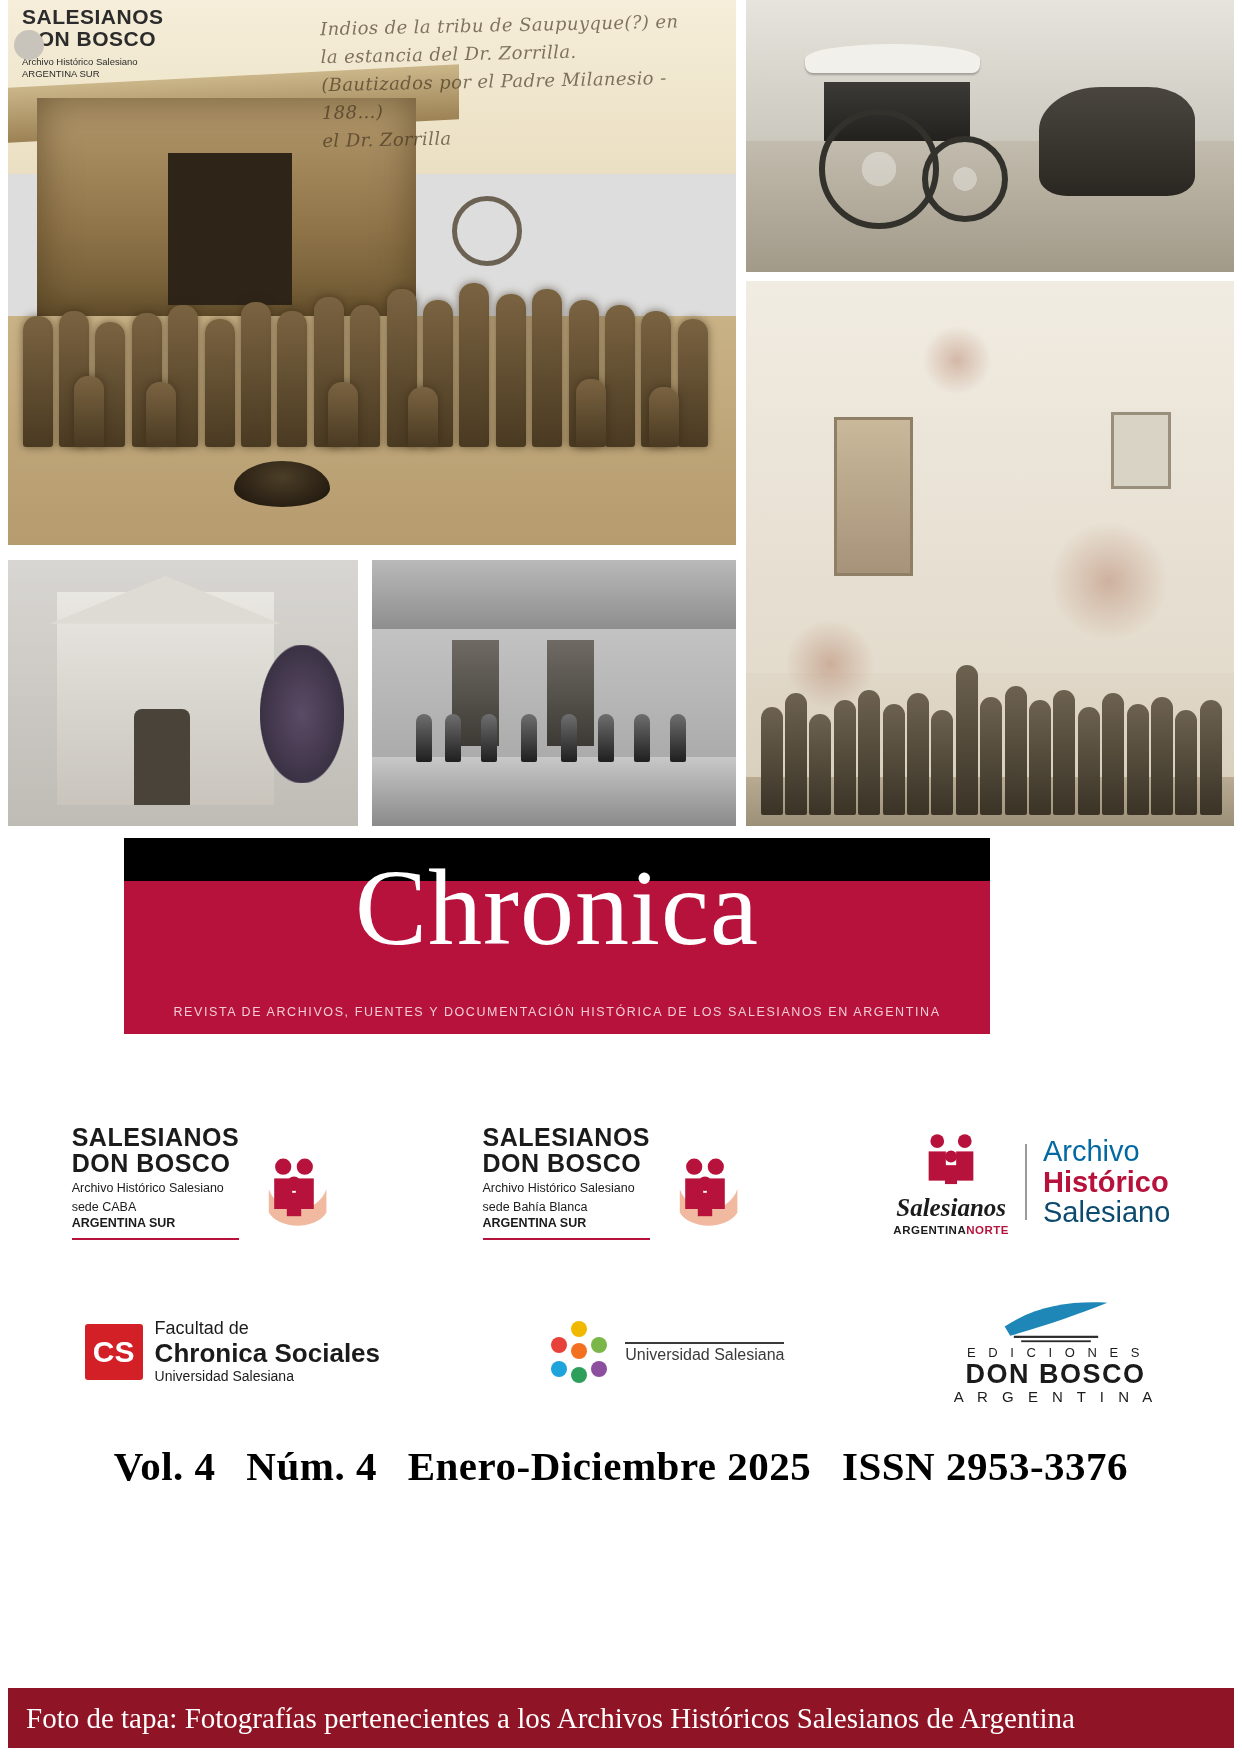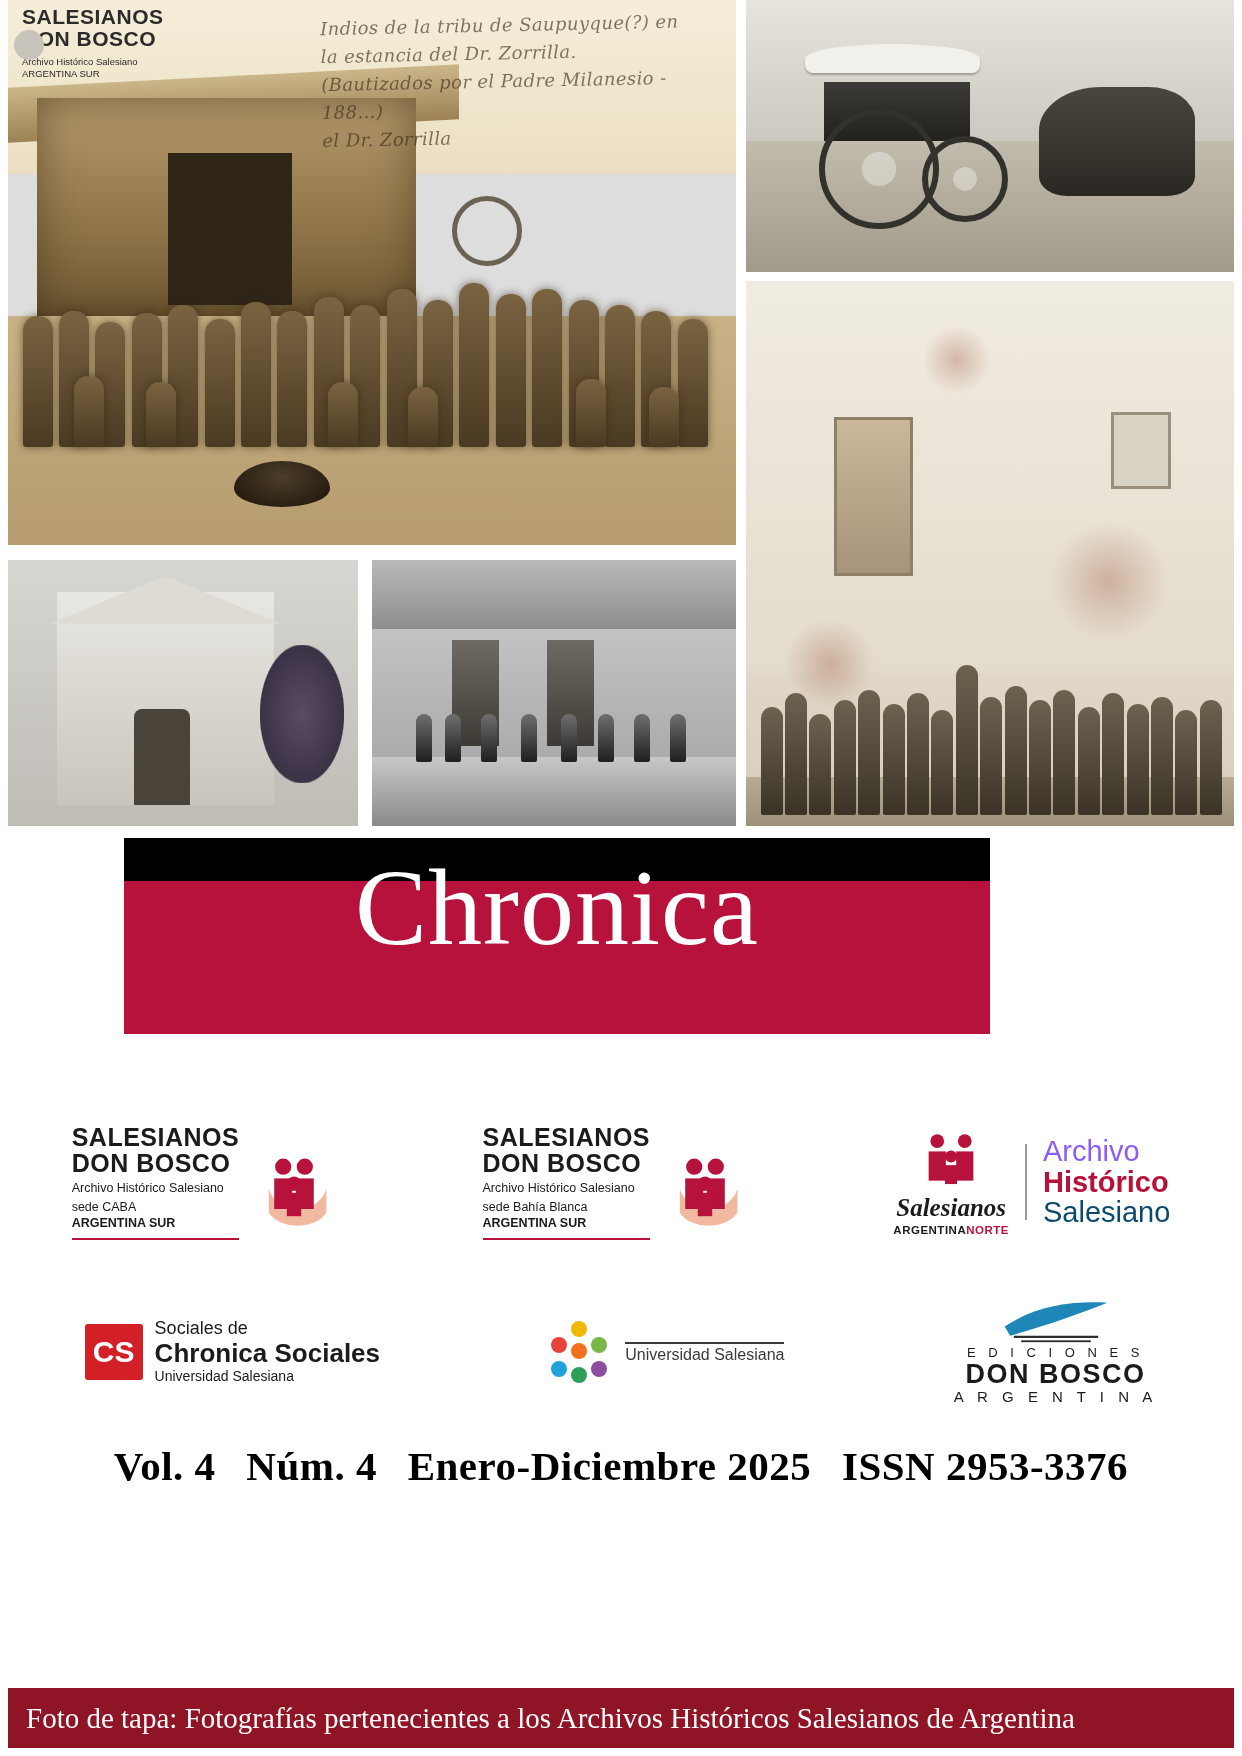--- a/index.html
+++ b/index.html
@@ -322,21 +322,21 @@
   }
   .ahs .argnorte b { color: #b7123b; }
   .ahs .divider {
     width: 2px; height: 76px;
     background: #9a9a9a;
     margin: 0 16px;
   }
   .ahs .r1 {
     font-family: "Liberation Sans", sans-serif;
     font-size: 29px;
-    color: #8b5cf6;
+    color: #0369a1;
     line-height: 1.05;
   }
   .ahs .r2 {
     font-family: "Liberation Sans", sans-serif;
     font-size: 29px;
     font-weight: bold;
     color: #b7123b;
     line-height: 1.05;
   }
   .ahs .r3 {
@@ -564,20 +564,21 @@
     <div class="fig" style="left:52%;"></div>
     <div class="fig" style="left:62%;"></div>
     <div class="fig" style="left:72%;"></div>
     <div class="fig" style="left:82%;"></div>
   </div>
 </div>
 
 <div class="title-block">
   <div class="title-red"></div>
   <div class="journal-title">Chronica</div>
+  <div class="journal-subtitle">Revista de archivos, fuentes y documentación histórica de los Salesianos en Argentina</div>
 </div>
 
 <div class="logos-row" id="logos-row-1">
 
   <div class="logo sdb">
     <div class="txt">
       <div class="l1">SALESIANOS</div>
       <div class="l1">DON BOSCO</div>
       <div class="l2">Archivo Histórico Salesiano</div>
       <div class="l2">sede CABA</div>
@@ -635,21 +636,21 @@
       <div class="r3">Salesiano</div>
     </div>
   </div>
 </div>
 
 <div class="logos-row" id="logos-row-2">
 
   <div class="logo cs">
     <div class="cs-badge">CS</div>
     <div>
-      <div class="t1">Sociales de</div>
+      <div class="t1">Facultad de</div>
       <div class="t2">Chronica Sociales</div>
       <div class="t3">Universidad Salesiana</div>
     </div>
   </div>
 
   <div class="logo unisal">
     <div class="dots">
       <span style="left:22px; top:0;   background:#f0b800;"></span>
       <span style="left:2px;  top:16px; background:#e8413a;"></span>
       <span style="left:42px; top:16px; background:#7ab648;"></span>

